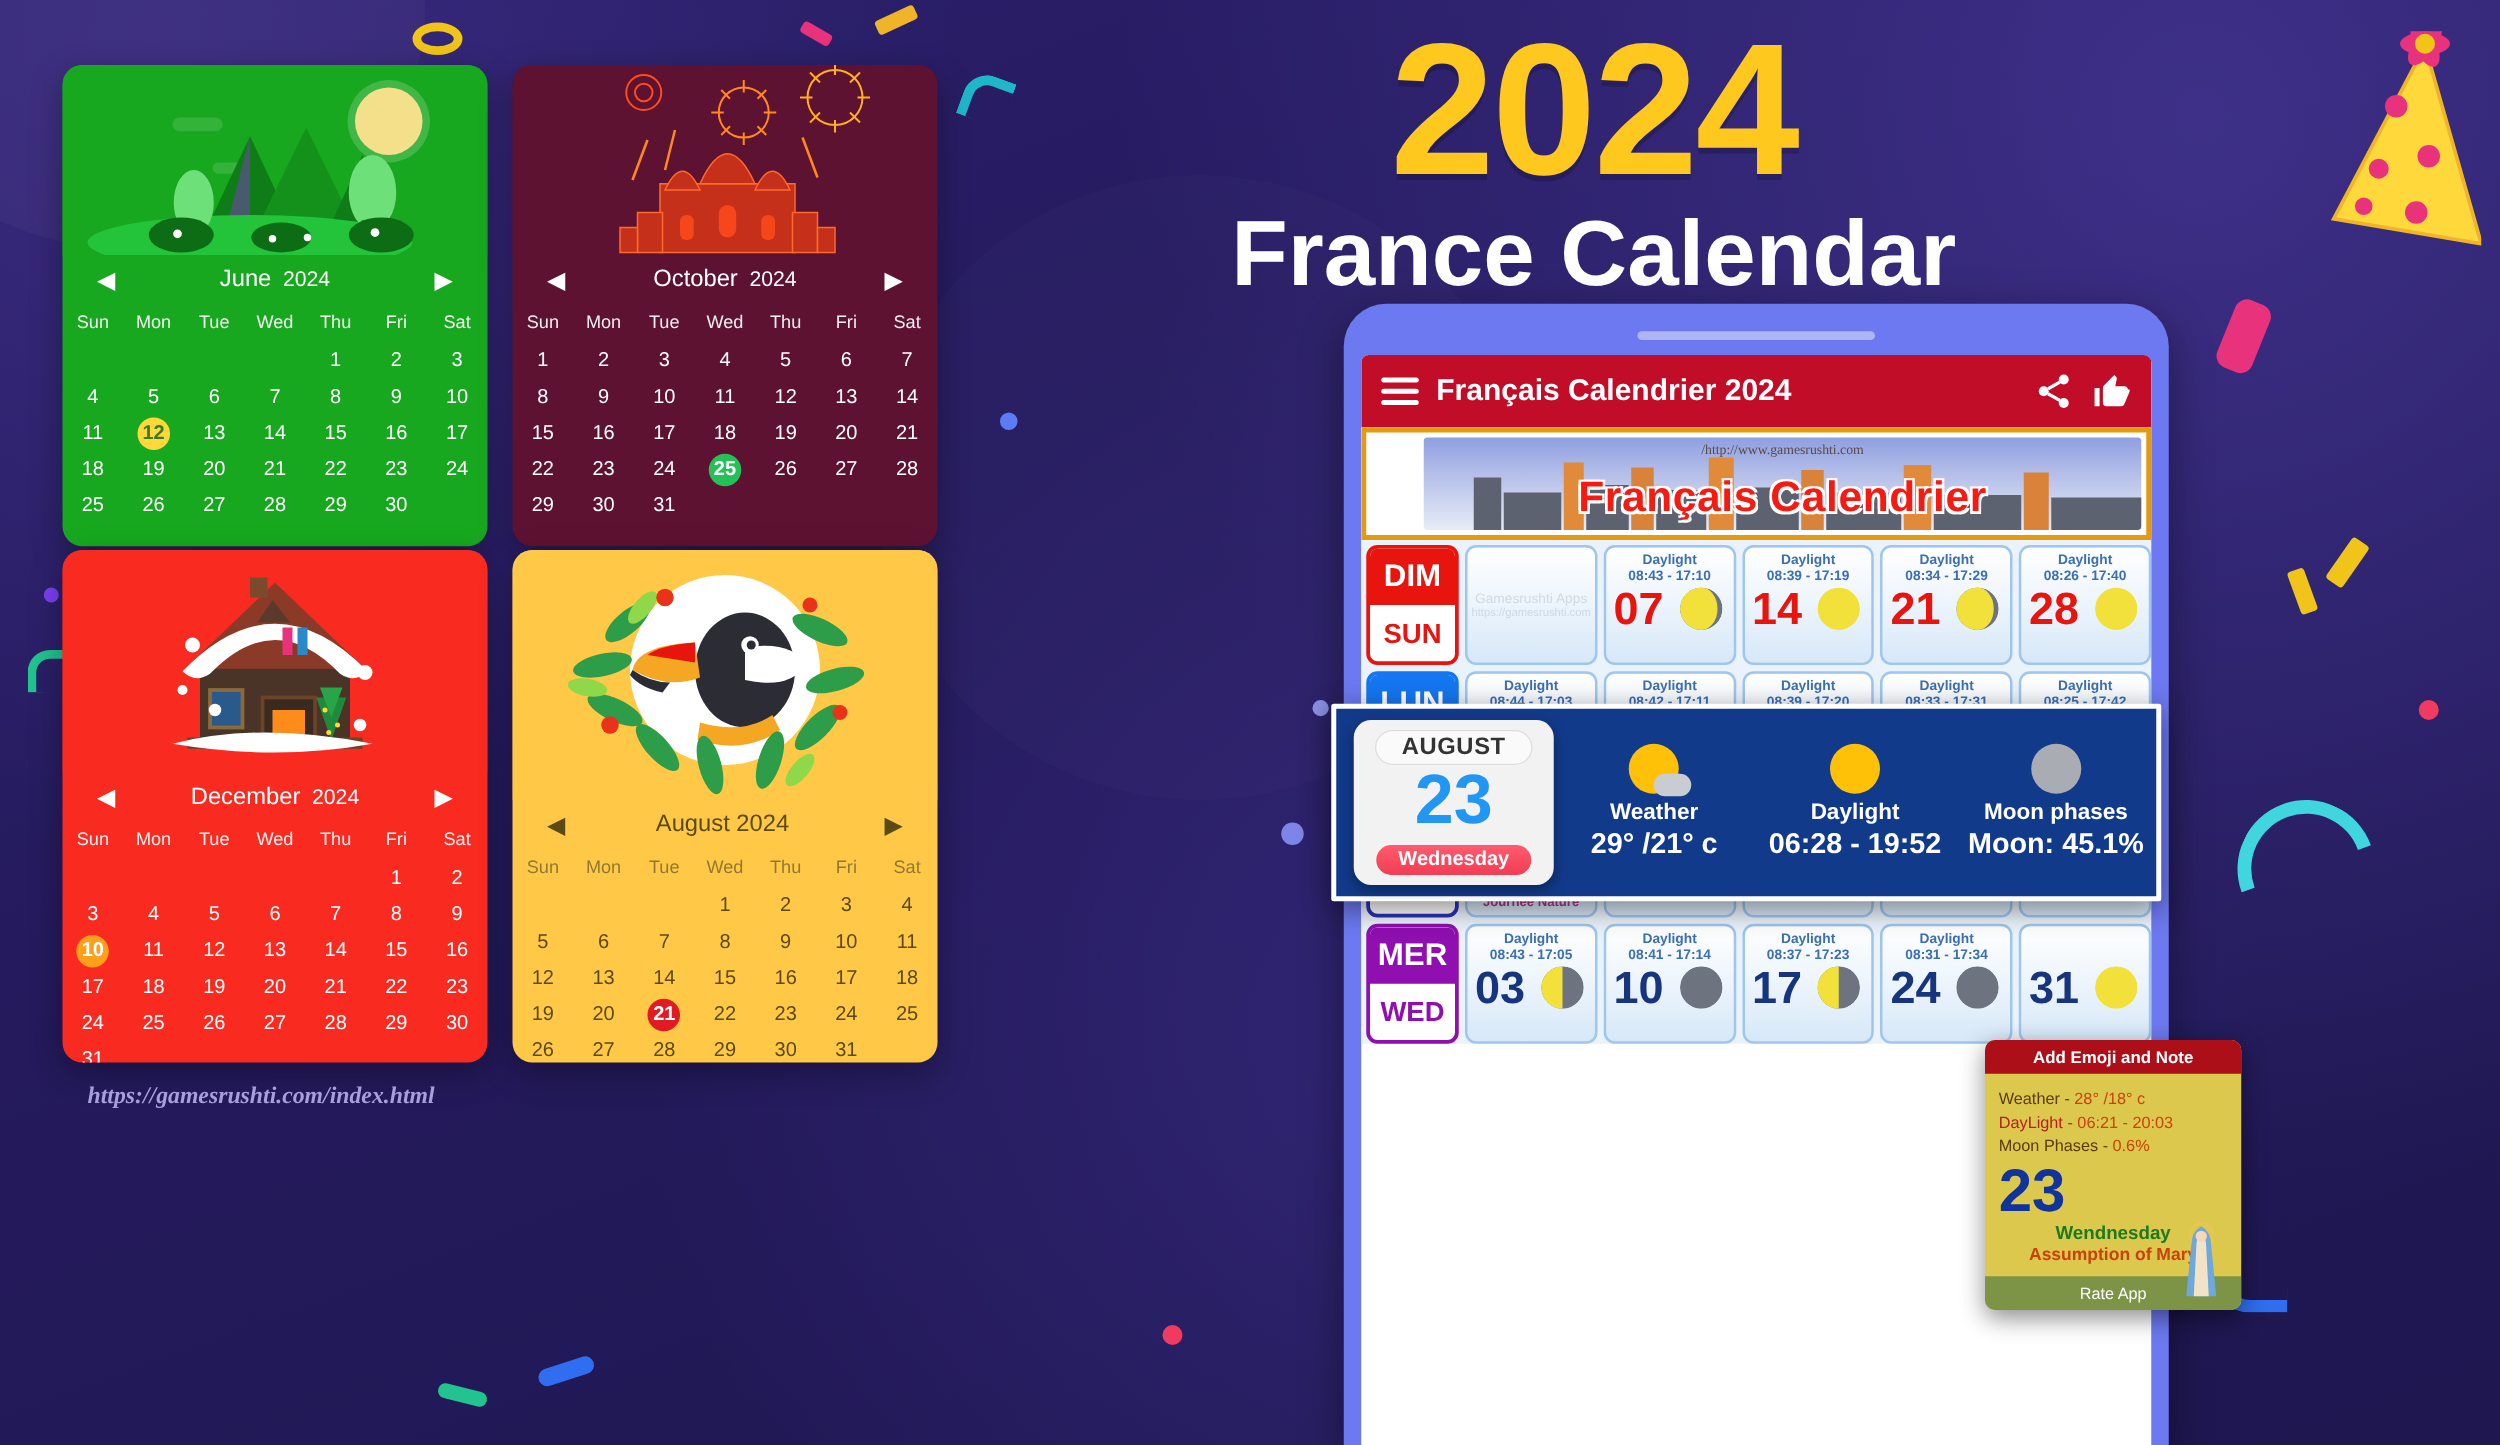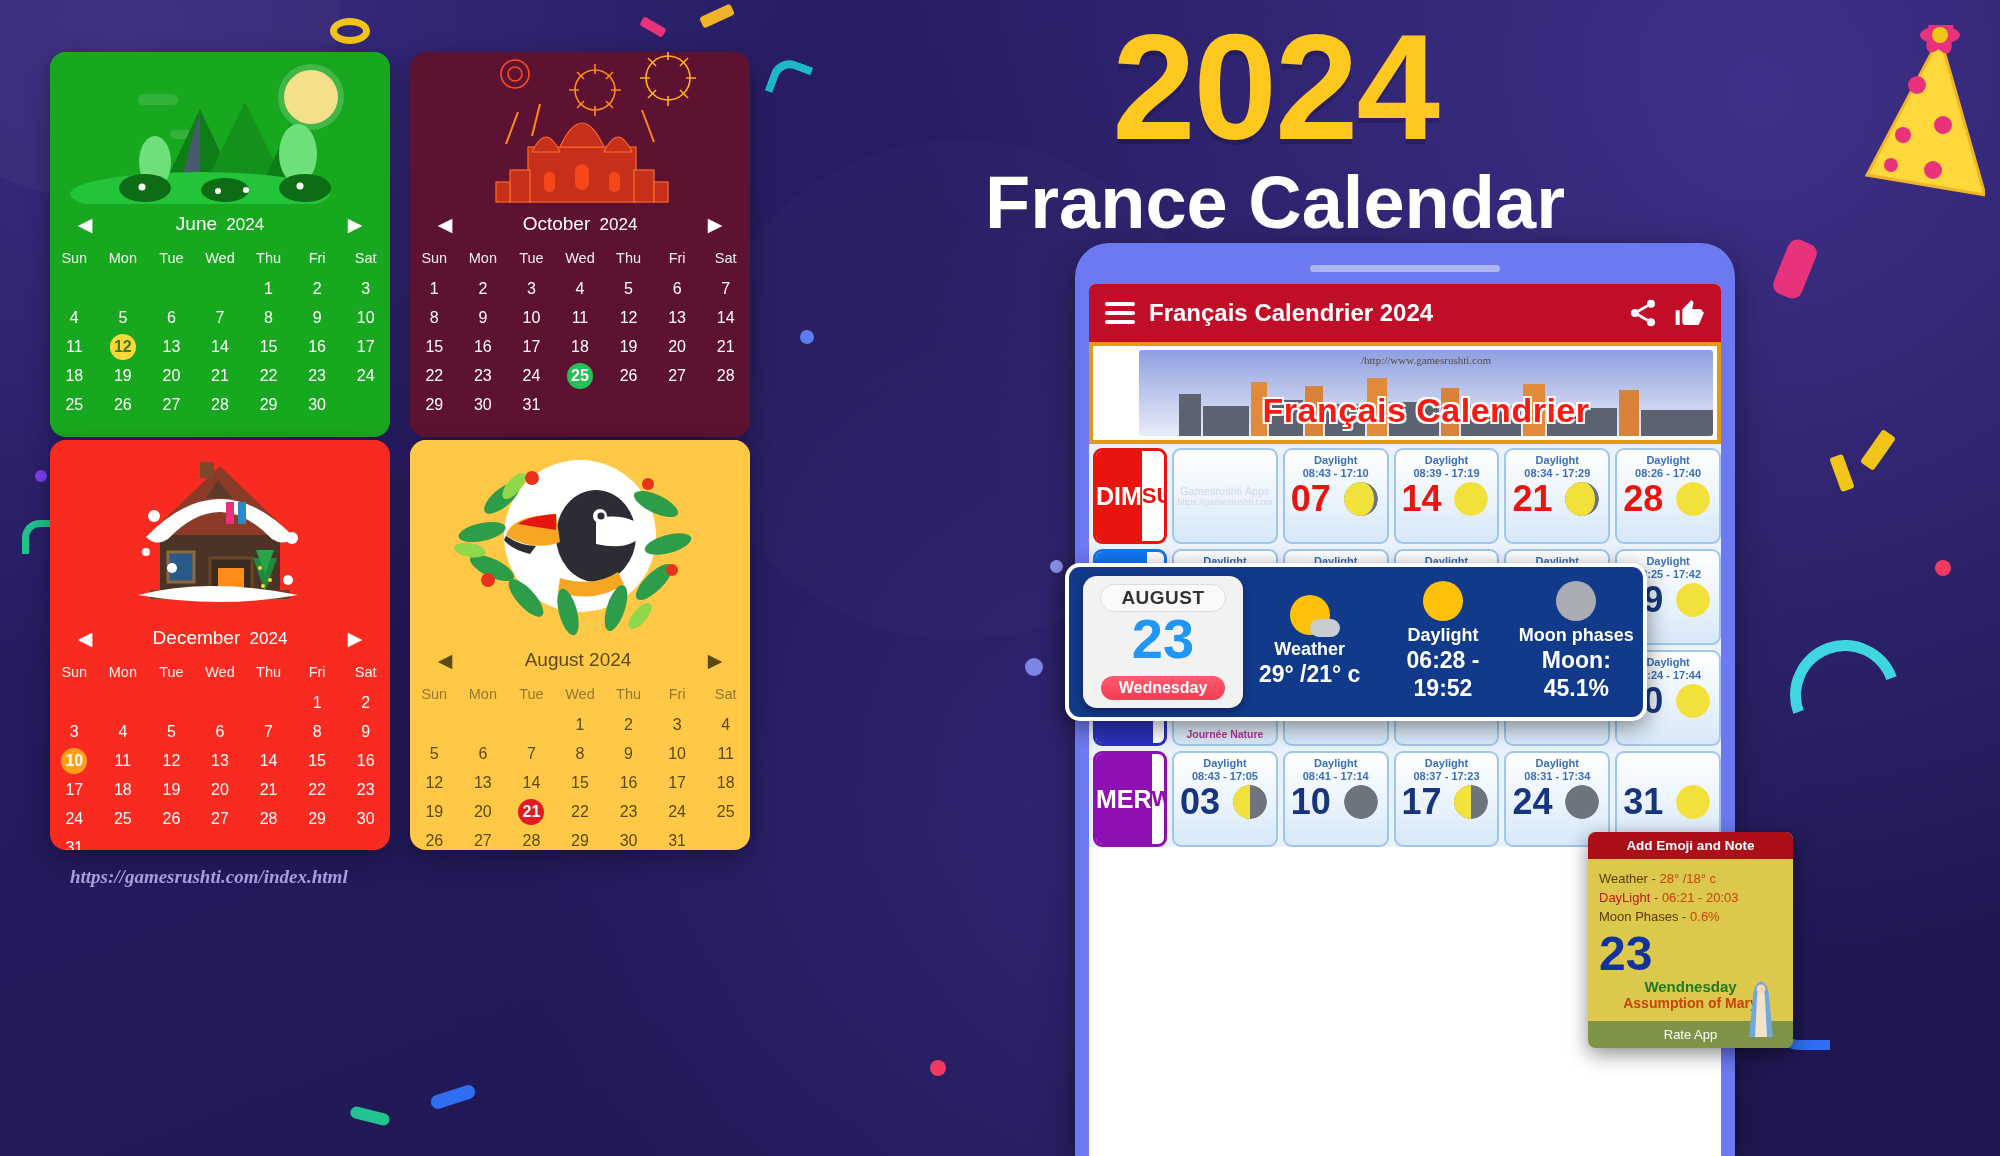--- a/index.html
+++ b/index.html
@@ -65,54 +65,54 @@
          background:#6c79f0;border-radius:34px 34px 0 0;padding:16px 14px 0;
          box-shadow:0 10px 34px rgba(0,0,0,.4);}
   #speaker{width:190px;height:7px;border-radius:5px;background:rgba(255,255,255,.45);
            margin:6px auto 12px;}
   #screen{background:#fff;height:100%;border-radius:6px;overflow:hidden;position:relative;}
   #appbar{background:#c10d27;height:58px;display:flex;align-items:center;gap:14px;padding:0 16px;color:#fff;}
   #appTitle{font-size:24px;font-weight:600;flex:1;}
   .hamb{width:30px;}
   .hamb i{display:block;height:4px;background:#fff;border-radius:2px;margin:5px 0;}
   #banner{border:4px solid #e39a10;background:#fff;padding:4px;}
-  #bannerImg{height:86px;position:relative;overflow:hidden;border-radius:3px;
+  #bannerImg{height:74px;position:relative;overflow:hidden;border-radius:3px;
      background:linear-gradient(180deg,#8f9fe0 0%,#b9c3ea 45%,#e7ecf8 100%);margin-left:42px;}
   #bannerUrl{position:absolute;top:4px;left:50%;transform:translateX(-50%);
      font-size:11px;color:#5a4a45;font-family:"Liberation Serif",serif;}
   #bannerTxt{position:absolute;bottom:6px;width:100%;text-align:center;font-size:34px;
      font-weight:bold;color:#f51b13;letter-spacing:.5px;
      text-shadow:-2px -2px 0 #fff,2px -2px 0 #fff,-2px 2px 0 #fff,2px 2px 0 #fff;}
   .castle{position:absolute;bottom:0;background:#5d6270;}
 
   
   #daygrid{background:#eaf2fb;padding:4px 0 0 4px;}
   .drow{display:flex;gap:5px;margin-bottom:5px;}
   .dlabel{width:74px;border:3px solid;border-radius:9px;overflow:hidden;
-          display:flex;flex:none;background:#fff;}
+          display:flex;flex-direction:column;flex:none;background:#fff;}
   .dlabel .fr{flex:1;display:flex;align-items:center;justify-content:center;
           font-weight:bold;font-size:25px;color:#fff;}
   .dlabel .en{flex:1;display:flex;align-items:center;justify-content:center;
           font-weight:bold;font-size:22px;}
   .dcell{flex:1;border:2px solid #9ec6ee;border-radius:9px;
          background:linear-gradient(180deg,#ffffff 0%,#eaf3fc 55%,#d7e8f8 100%);
          height:96px;position:relative;padding:4px 6px;overflow:hidden;}
   .dc-day{font-size:11px;color:#3b6fb5;text-align:center;font-weight:600;line-height:1.15;}
   .dc-num{font-size:36px;font-weight:bold;color:#16357e;position:absolute;left:6px;top:28px;}
   .dc-num.red{color:#e8140e;}
   .dc-note{position:absolute;bottom:4px;left:0;width:100%;text-align:center;
            font-size:10.5px;color:#b2368f;font-weight:600;}
   .moon{position:absolute;right:9px;top:32px;width:34px;height:34px;border-radius:50%;}
   .wm{position:absolute;inset:0;display:flex;flex-direction:column;align-items:center;
       justify-content:center;opacity:.35;}
   .wm div{font-size:11px;color:#9aa6b8;}
 
   
-  #wOverlay{position:absolute;left:1065px;top:563px;width:582px;height:158px;
-            background:#123a8a;border:4px solid #fff;border-radius:15px;
+  #wOverlay{position:absolute;left:1065px;top:563px;width:664px;height:158px;
+            background:#123a8a;border:4px solid #fff;border-radius:2px;
             display:flex;align-items:center;box-shadow:0 6px 22px rgba(0,0,0,.45);}
   .wItem{flex:1;text-align:center;color:#fff;}
   .wItem .lbl{font-size:18px;font-weight:bold;line-height:1.15;}
   .wItem .val{font-size:23px;font-weight:bold;line-height:1.25;}
   #dateChip{width:160px;height:132px;background:#f2f2f2;border-radius:14px;margin-left:14px;
      box-shadow:0 4px 10px rgba(0,0,0,.35);position:relative;flex:none;
      display:flex;flex-direction:column;align-items:center;padding-top:8px;}
   #chipMonth{background:#fafafa;border:1px solid #ddd;border-radius:14px;padding:2px 20px;
      font-size:19px;font-weight:bold;color:#333;letter-spacing:.5px;}
   #chipDay{font-size:56px;font-weight:bold;color:#2196f3;line-height:1.05;margin-top:-2px;}

